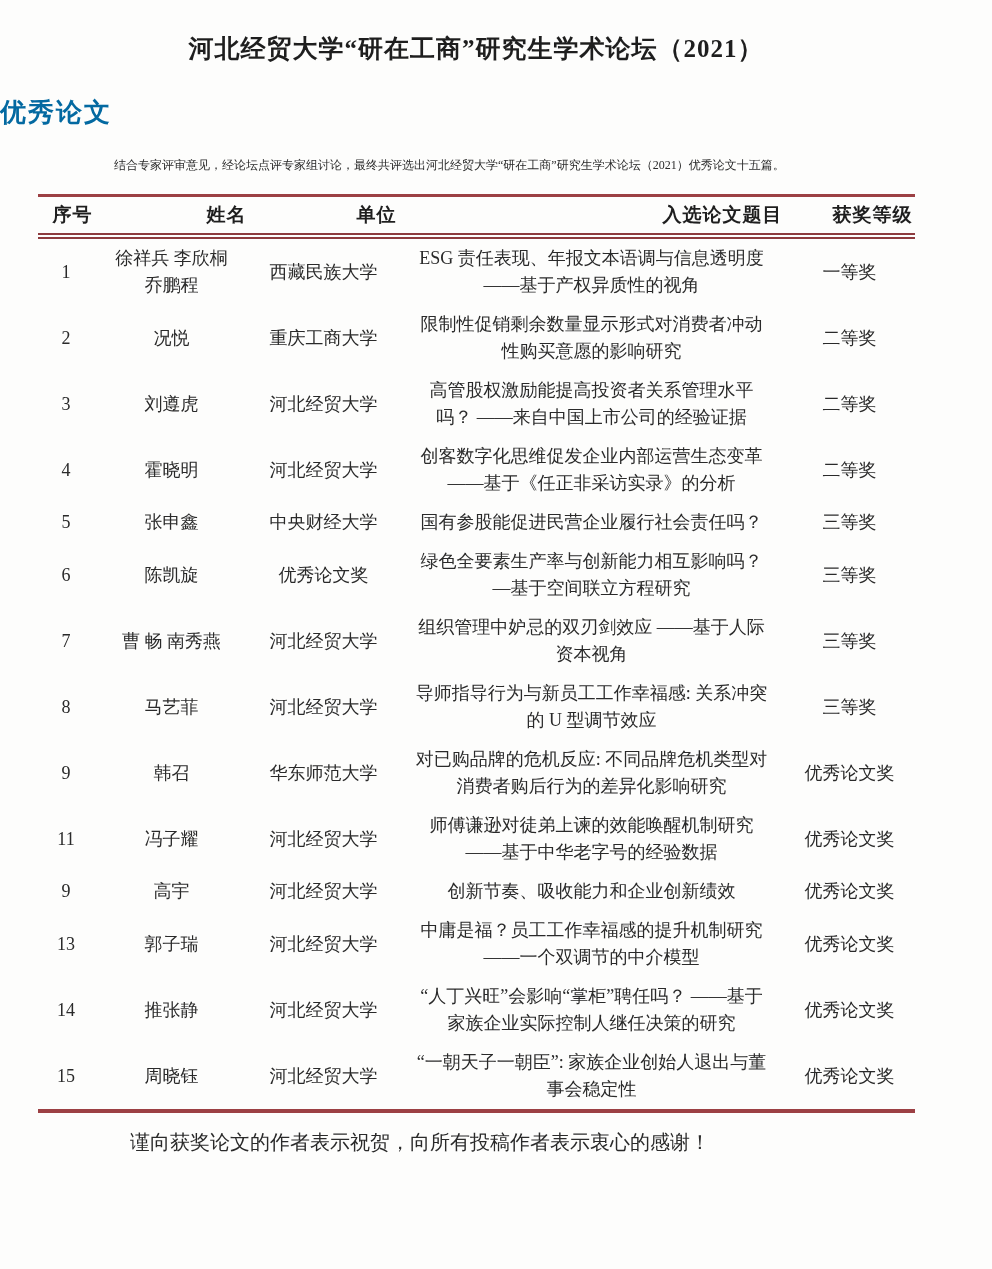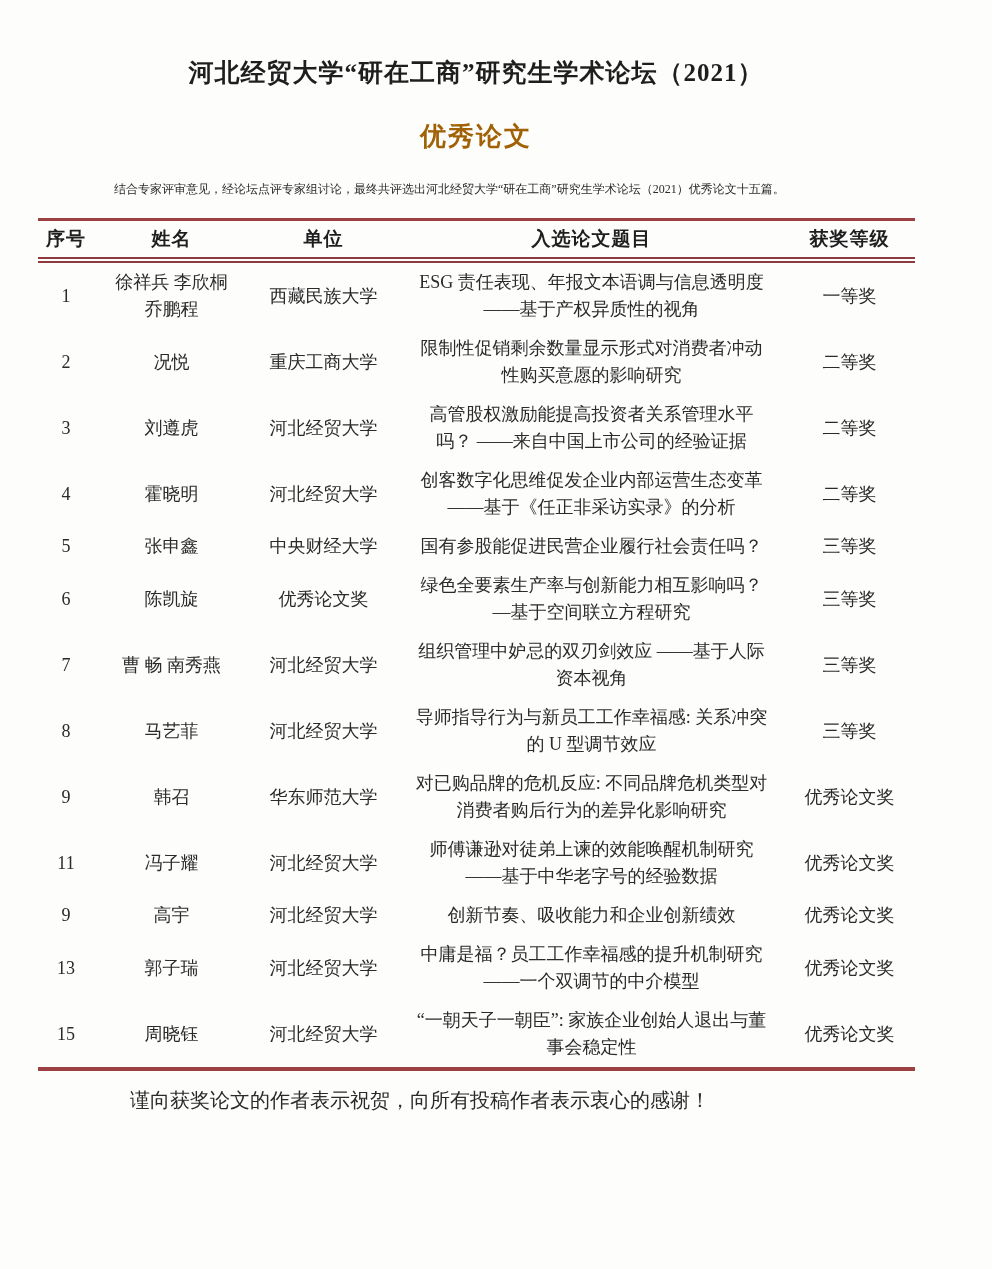--- a/index.html
+++ b/index.html
@@ -11,37 +11,36 @@
     width: 992px;
     height: 1269px;
     overflow: hidden;
     font-family: "Liberation Serif", "DejaVu Serif", serif;
     color: #262626;
   }
   .page {
     width: 952px;
     height: 1269px;
     box-sizing: border-box;
-    padding-top: 56px;
+    padding-top: 32px;
   }
   .doc-title {
     margin: 0;
     text-align: center;
     font-size: 25px;
     font-weight: bold;
     letter-spacing: 1px;
     color: #1e1e1e;
   }
   .doc-subtitle {
     margin: 30px 0 0 0;
-    text-align: center;
     font-size: 26px;
     font-weight: bold;
     letter-spacing: 2px;
-    color: #a16207;
+    color: #0369a1;
   }
   .intro {
     width: 772px;
     margin: 24px auto 0 auto;
     font-size: 12px;
     line-height: 1.85;
     text-indent: 2em;
     text-align: justify;
     color: #2a2a2a;
   }
@@ -58,21 +57,21 @@
   col.c-unit  { width: 150px; }
   col.c-title { width: 386px; }
   col.c-award { width: 130px; }
   thead tr {
     border-bottom: 6px double #8d3a3e;
   }
   th {
     font-size: 19px;
     font-weight: bold;
     padding: 5px 2px;
-    text-align: center;
+    text-align: right;
     color: #1e1e1e;
     letter-spacing: 1px;
   }
   td {
     font-size: 18px;
     padding: 6px 3px;
     text-align: center;
     vertical-align: middle;
     line-height: 1.5;
     white-space: pre-line;
@@ -205,20 +204,28 @@
     </tr>
         <tr>
       <td class="cell-no">13</td>
       <td class="cell-name">郭子瑞</td>
       <td class="cell-unit">河北经贸大学</td>
       <td class="cell-title">中庸是福？员工工作幸福感的提升机制研究
 ——一个双调节的中介模型</td>
       <td class="cell-award">优秀论文奖</td>
     </tr>
         <tr>
+      <td class="cell-no">14</td>
+      <td class="cell-name">推张静</td>
+      <td class="cell-unit">河北经贸大学</td>
+      <td class="cell-title">“人丁兴旺”会影响“掌柜”聘任吗？ ——基于
+家族企业实际控制人继任决策的研究</td>
+      <td class="cell-award">优秀论文奖</td>
+    </tr>
+        <tr>
       <td class="cell-no">15</td>
       <td class="cell-name">周晓钰</td>
       <td class="cell-unit">河北经贸大学</td>
       <td class="cell-title">“一朝天子一朝臣”: 家族企业创始人退出与董
 事会稳定性</td>
       <td class="cell-award">优秀论文奖</td>
     </tr>
       </tbody>
   </table>
 

